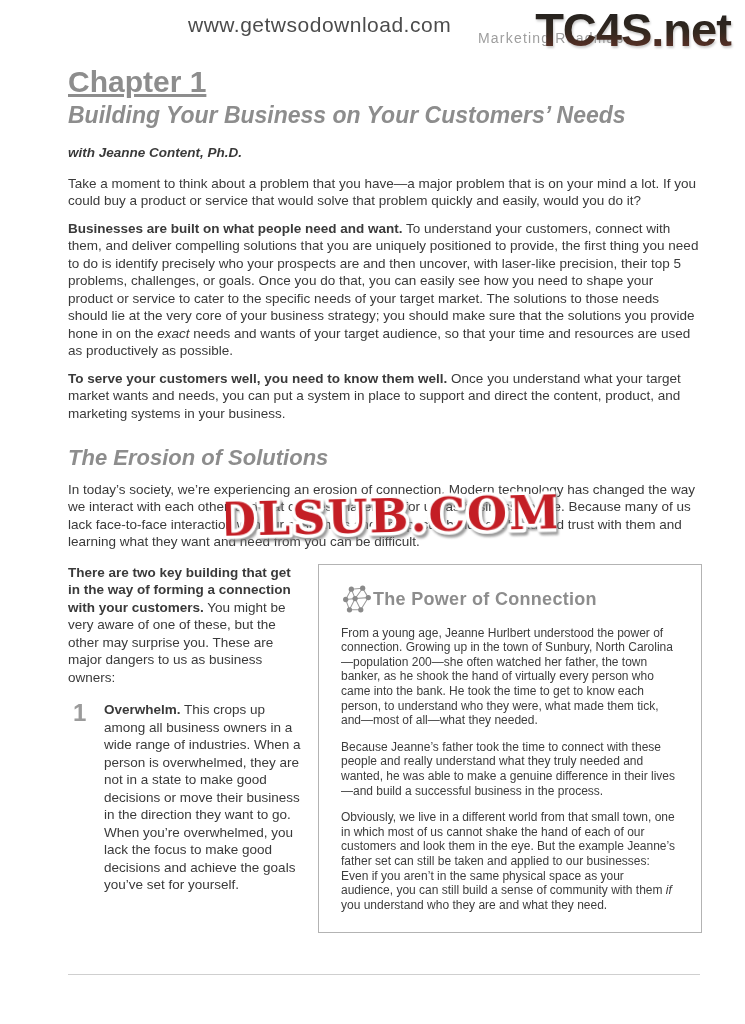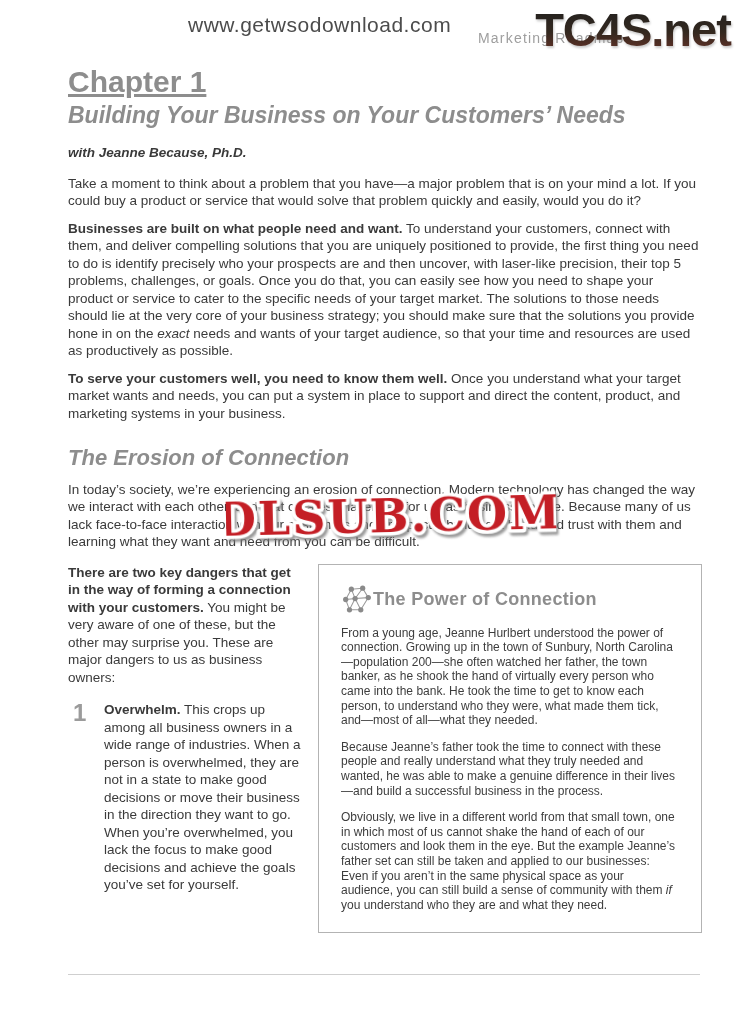--- a/index.html
+++ b/index.html
@@ -73,34 +73,34 @@
         <stop offset="0.55" stop-color="#33281f"></stop>
         <stop offset="1" stop-color="#6e342a"></stop>
       </linearGradient>
     </defs>
     <text x="112" y="43" text-anchor="middle" font-family="Liberation Sans, sans-serif" font-size="47" font-weight="bold" letter-spacing="-1" fill="url(#tc4sGrad)">TC4S.net</text>
   </svg>
 
   <div class="content">
     <h1>Chapter 1</h1>
     <h2>Building Your Business on Your Customers’ Needs</h2>
-    <div class="byline">with Jeanne Because, Ph.D.</div>
+    <div class="byline">with Jeanne Content, Ph.D.</div>
 
     <p class="first">Take a moment to think about a problem that you have—a major problem that is on your mind a lot. If you could buy a product or service that would solve that problem quickly and easily, would you do it?</p>
 
     <p><strong>Businesses are built on what people need and want.</strong><span> To understand your customers, connect with them, and deliver compelling solutions that you are uniquely positioned to provide, the first thing you need to do is identify precisely who your prospects are and then uncover, with laser-like precision, their top 5 problems, challenges, or goals. Once you do that, you can easily see how you need to shape your product or service to cater to the specific needs of your target market. The solutions to those needs should lie at the very core of your business strategy; you should make sure that the solutions you provide hone in on the </span><em>exact</em><span> needs and wants of your target audience, so that your time and resources are used as productively as possible.</span></p>
 
     <p><strong>To serve your customers well, you need to know them well.</strong><span> Once you understand what your target market wants and needs, you can put a system in place to support and direct the content, product, and marketing systems in your business.</span></p>
 
-    <h3>The Erosion of Connection</h3>
+    <h3>The Erosion of Solutions</h3>
     <p class="erosion-p">In today’s society, we’re experiencing an erosion of connection. Modern technology has changed the way we interact with each other, and that creates challenges for us, as business people. Because many of us lack face-to-face interaction with our customers and prospects, building a bond and trust with them and learning what they want and need from you can be difficult.</p>
 
     <div class="columns">
       <div class="left-col">
-        <p><strong>There are two key dangers that get in the way of forming a connection with your customers.</strong><span> You might be very aware of one of these, but the other may surprise you. These are major dangers to us as business owners:</span></p>
+        <p><strong>There are two key building that get in the way of forming a connection with your customers.</strong><span> You might be very aware of one of these, but the other may surprise you. These are major dangers to us as business owners:</span></p>
         <div class="num-item">
           <div class="num">1</div>
           <p class="num-text"><strong>Overwhelm.</strong><span> This crops up among all business owners in a wide range of industries. When a person is overwhelmed, they are not in a state to make good decisions or move their business in the direction they want to go. When you’re overwhelmed, you lack the focus to make good decisions and achieve the goals you’ve set for yourself.</span></p>
         </div>
       </div>
 
       <div class="box">
         <div class="box-header">
           <svg class="net-icon" width="32" height="29" viewBox="0 0 34 30">
             <g stroke="#9a9a9a" stroke-width="1.1" fill="none">

